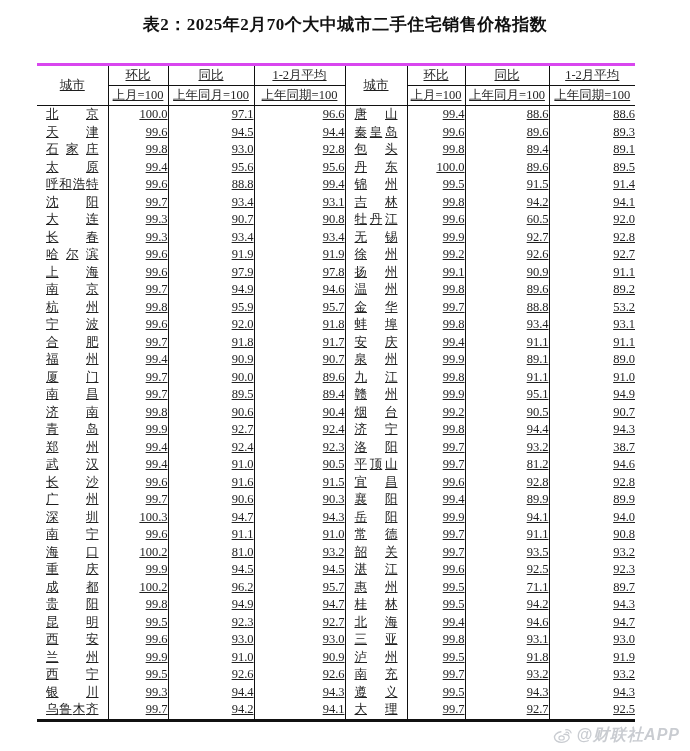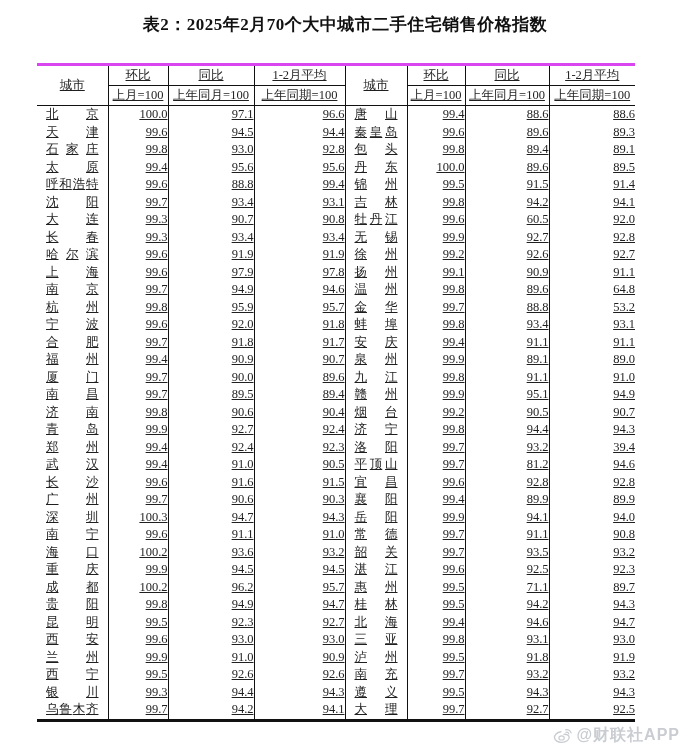--- a/index.html
+++ b/index.html
@@ -80,20 +80,21 @@
     right: 10px;
     bottom: 5px;
     display: flex;
     align-items: center;
     gap: 4px;
     color: #c9ccd1;
     font-size: 16px;
     font-weight: bold;
     font-family: "Liberation Sans", sans-serif;
     letter-spacing: 1px;
+    font-style: italic;
   }
   .watermark svg { display: block; }
 </style>
 </head>
 <body>
 
 <div class="page">
 
   <h1 class="title">表2：2025年2月70个大中城市二手住宅销售价格指数</h1>
 
@@ -346,21 +347,21 @@
           <td class="num">94.9</td>
           <td class="num">94.6</td>
           <td class="city">
             <div class="city-inner">
               <span>温</span>
               <span>州</span>
             </div>
           </td>
           <td class="num">99.8</td>
           <td class="num">89.6</td>
-          <td class="num">64.8</td>
+          <td class="num">89.2</td>
         </tr>
         <tr>
           <td class="city">
             <div class="city-inner">
               <span>杭</span>
               <span>州</span>
             </div>
           </td>
           <td class="num">99.8</td>
           <td class="num">95.9</td>
@@ -526,21 +527,21 @@
           <td class="num">92.4</td>
           <td class="num">92.3</td>
           <td class="city">
             <div class="city-inner">
               <span>洛</span>
               <span>阳</span>
             </div>
           </td>
           <td class="num">99.7</td>
           <td class="num">93.2</td>
-          <td class="num">39.4</td>
+          <td class="num">38.7</td>
         </tr>
         <tr>
           <td class="city">
             <div class="city-inner">
               <span>武</span>
               <span>汉</span>
             </div>
           </td>
           <td class="num">99.4</td>
           <td class="num">91.0</td>
@@ -637,21 +638,21 @@
           <td class="num">90.8</td>
         </tr>
         <tr>
           <td class="city">
             <div class="city-inner">
               <span>海</span>
               <span>口</span>
             </div>
           </td>
           <td class="num">100.2</td>
-          <td class="num">93.6</td>
+          <td class="num">81.0</td>
           <td class="num">93.2</td>
           <td class="city">
             <div class="city-inner">
               <span>韶</span>
               <span>关</span>
             </div>
           </td>
           <td class="num">99.7</td>
           <td class="num">93.5</td>
           <td class="num">93.2</td>

